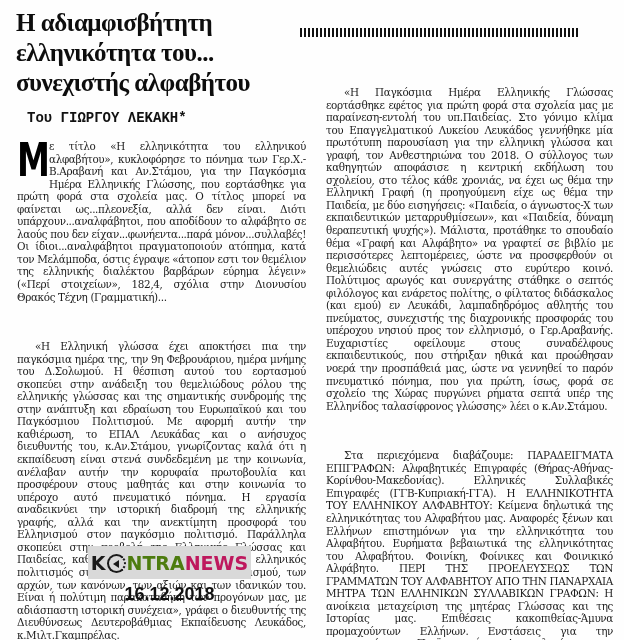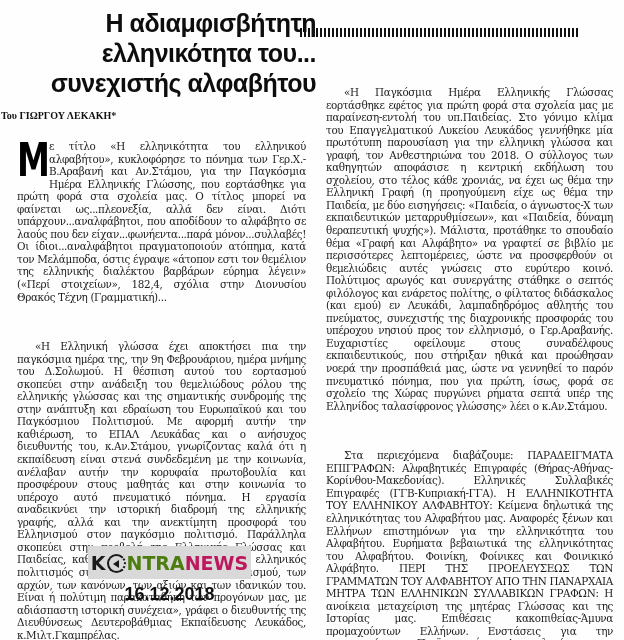--- a/index.html
+++ b/index.html
@@ -3,27 +3,27 @@
 <meta charset="utf-8">
 <style>
   html, body { margin:0; padding:0; }
   body {
     width:624px; height:640px; overflow:hidden; position:relative;
     background:#ffffff; color:#1a1a1a;
   }
   .page { position:absolute; left:0; top:0; width:624px; height:640px; background:#fefefe; }
   .headline {
     position:absolute; left:16px; top:8px; width:300px;
-    font-family:Liberation Sans, sans-serif; font-weight:bold;
-    font-size:25px; line-height:30px; letter-spacing:-0.5px; color:#0d0d0d;text-align:right;
+    font-family:Liberation Serif, serif; font-weight:bold;
+    font-size:25px; line-height:30px; letter-spacing:-0.5px; color:#0d0d0d;
   }
   .headline div { white-space:nowrap; }
   .byline {
-    position:absolute; left:1px; top:110px;
-    font-family:Liberation Serif, serif; font-weight:bold; font-size:10px; color:#111;
+    position:absolute; left:27px; top:110px;
+    font-family:Liberation Mono, monospace; font-weight:bold; font-size:14px; color:#111;
   }
   .col {
     position:absolute; font-family:"DejaVu Serif", serif; font-size:10.4px;
     line-height:12.55px; color:#1c1c1c; text-align:justify; letter-spacing:-0.35px;
   }
   .col-left { left:17px; top:140px; width:289px; }
   .col-right { left:326px; top:49px; width:287px; }
   .col p { margin:0; }
   .col p.indent { text-indent:18px;margin-top:37px; }
   .dropcap {

